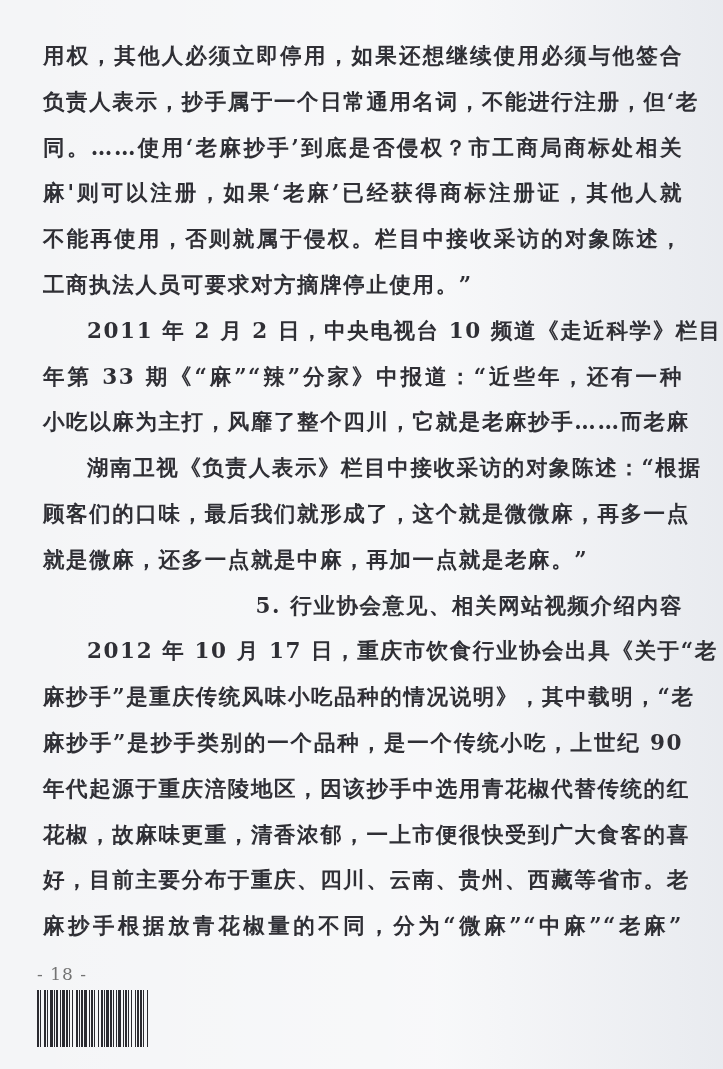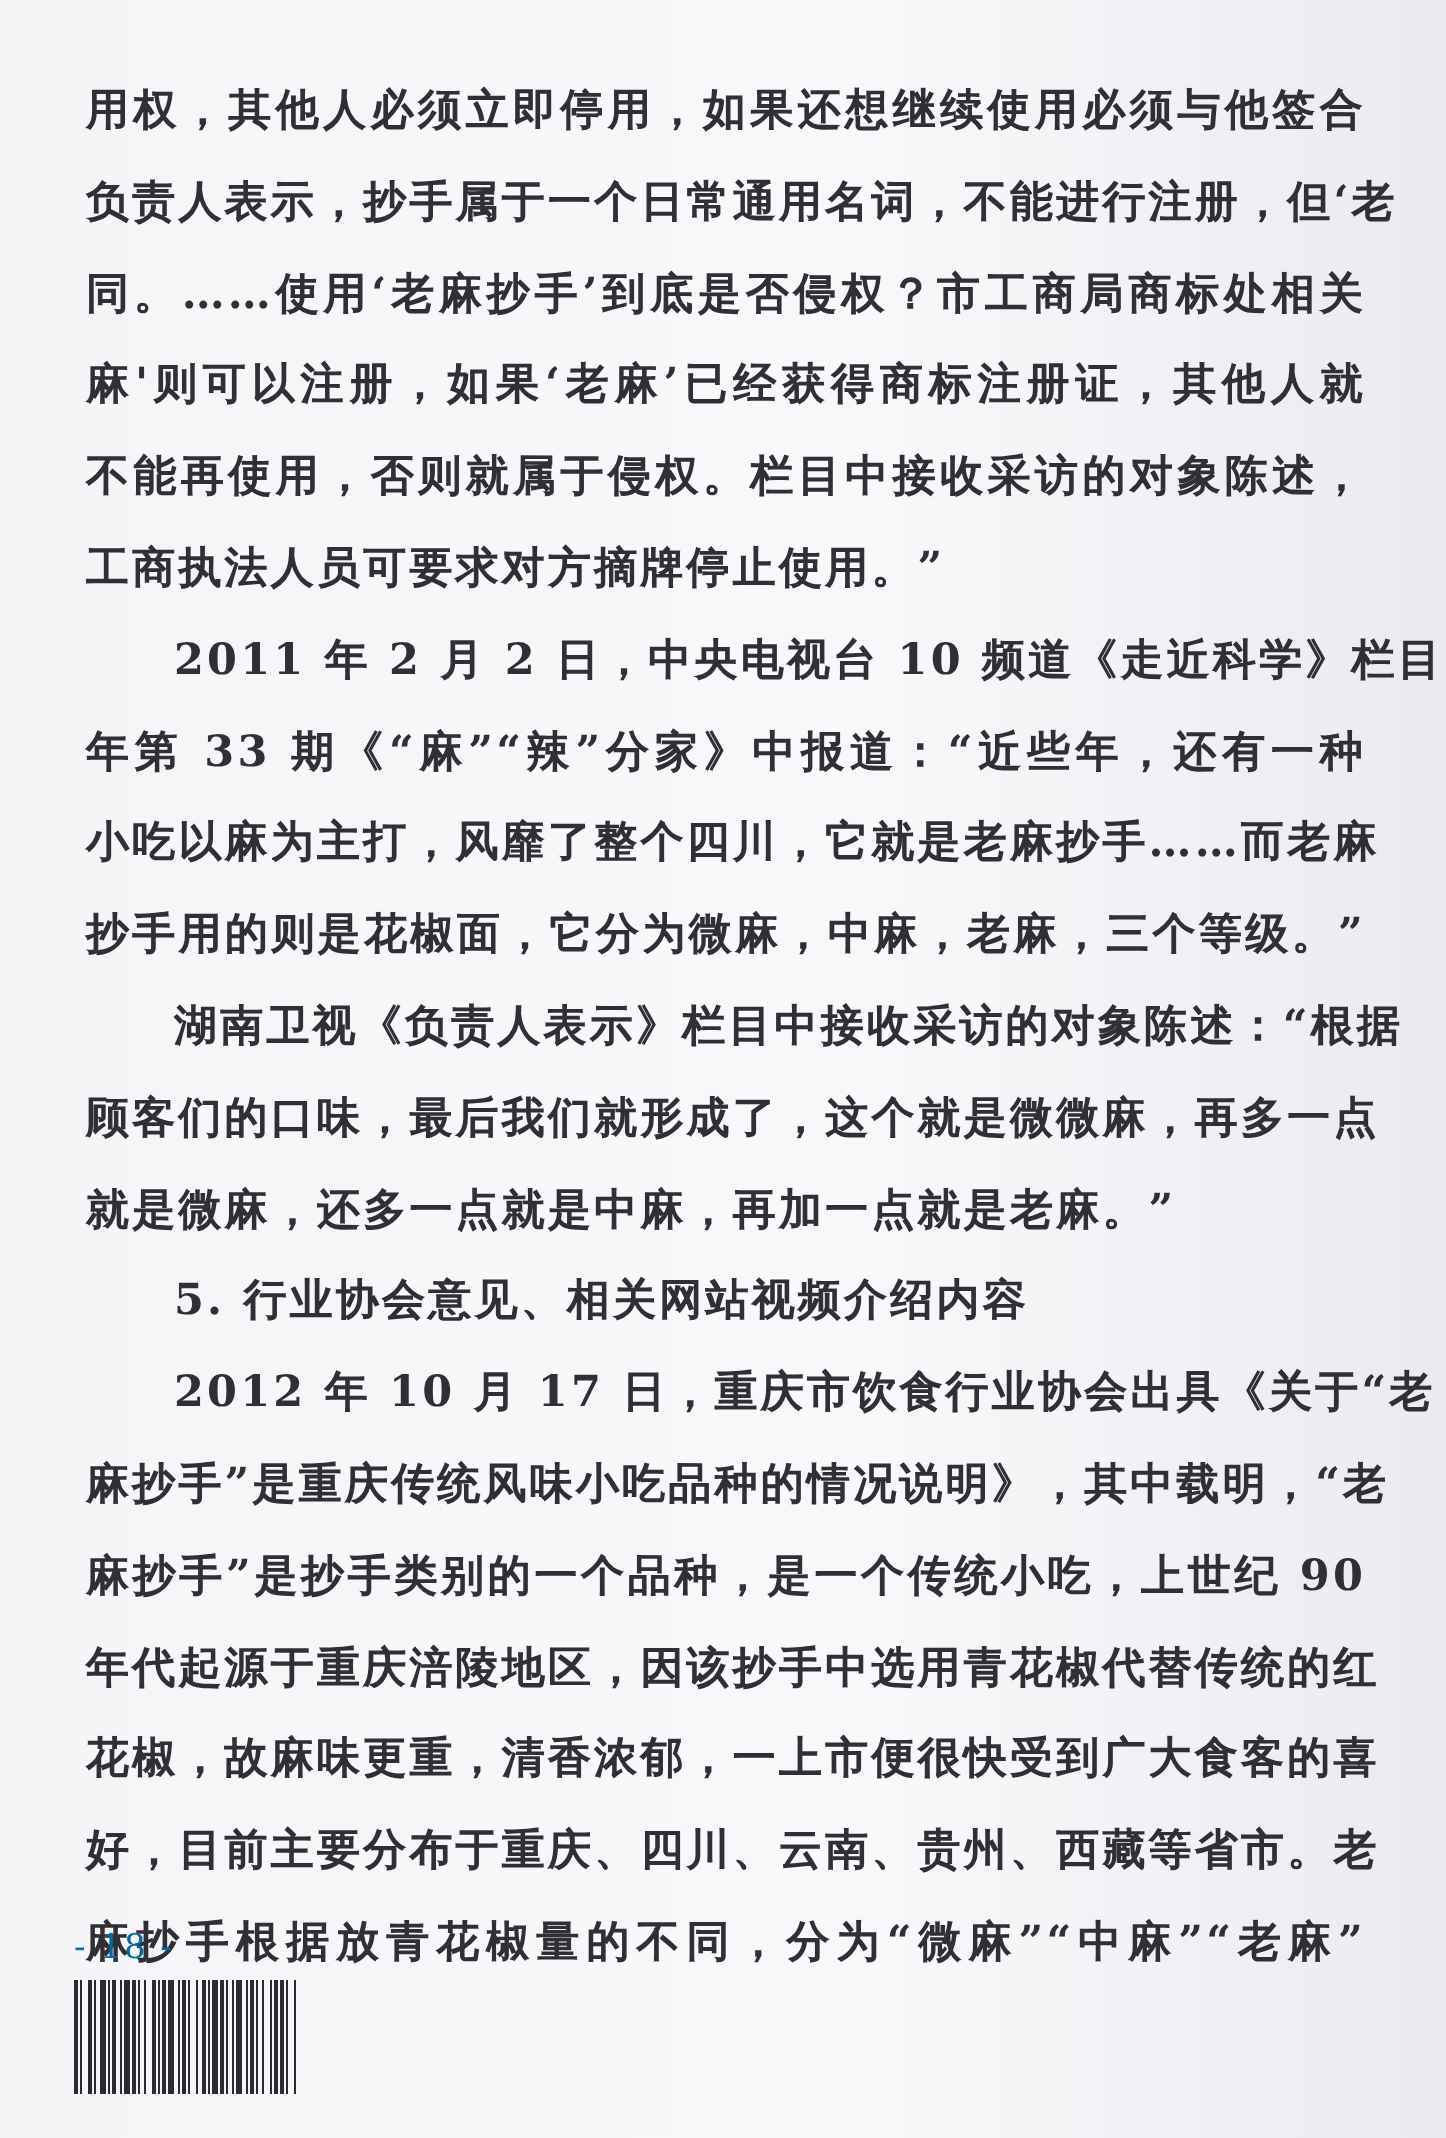--- a/index.html
+++ b/index.html
@@ -18,25 +18,25 @@
   .body-text {
     position: absolute; left: 43px; top: 33px; width: 640px; font-weight: bold;
   }
   .line {
     height: 45.8px; line-height: 45.8px;
     font-size: 21.5px;
     white-space: nowrap;
     letter-spacing: 1.6px;
     overflow: visible;
   }
-  .line.indent { padding-left: 44px; }
+  .line.indent { padding-left: 44px; text-align: right; }
   .line.justify { text-align: justify; text-align-last: justify; }
   .page-number {
     position: absolute; left: 37px; top: 964px;
-    font-size: 17px; color: #0369a1; letter-spacing: 1px;
+    font-size: 17px; color: #737373; letter-spacing: 1px;
   }
   .barcode {
     position: absolute; left: 37px; top: 990px;
     width: 173px; height: 57px;
     display: flex; align-items: stretch;
   }
   .barcode span { display: block; height: 100%; background: #2a2a30; }
 </style>
 </head>
 <body>
@@ -46,21 +46,20 @@
 <div class="body-text" id="body-text">
     <div class="line justify">用权，其他人必须立即停用，如果还想继续使用必须与他签合</div>
     <div class="line justify">负责人表示，抄手属于一个日常通用名词，不能进行注册，但‘老</div>
     <div class="line justify">同。……使用‘老麻抄手’到底是否侵权？市工商局商标处相关</div>
     <div class="line justify">麻'则可以注册，如果‘老麻’已经获得商标注册证，其他人就</div>
     <div class="line justify">不能再使用，否则就属于侵权。栏目中接收采访的对象陈述，</div>
     <div class="line">工商执法人员可要求对方摘牌停止使用。”</div>
     <div class="line indent justify">2011 年 2 月 2 日，中央电视台 10 频道《走近科学》栏目 2011</div>
     <div class="line justify">年第 33 期《“麻”“辣”分家》中报道：“近些年，还有一种</div>
     <div class="line justify">小吃以麻为主打，风靡了整个四川，它就是老麻抄手……而老麻</div>
-    <div class="line justify">抄手用的则是花椒面，它分为微麻，中麻，老麻，三个等级。”</div>
     <div class="line indent justify">湖南卫视《负责人表示》栏目中接收采访的对象陈述：“根据</div>
     <div class="line justify">顾客们的口味，最后我们就形成了，这个就是微微麻，再多一点</div>
     <div class="line">就是微麻，还多一点就是中麻，再加一点就是老麻。”</div>
     <div class="line indent">5. 行业协会意见、相关网站视频介绍内容</div>
     <div class="line indent justify">2012 年 10 月 17 日，重庆市饮食行业协会出具《关于“老</div>
     <div class="line justify">麻抄手”是重庆传统风味小吃品种的情况说明》，其中载明，“老</div>
     <div class="line justify">麻抄手”是抄手类别的一个品种，是一个传统小吃，上世纪 90</div>
     <div class="line justify">年代起源于重庆涪陵地区，因该抄手中选用青花椒代替传统的红</div>
     <div class="line justify">花椒，故麻味更重，清香浓郁，一上市便很快受到广大食客的喜</div>
     <div class="line justify">好，目前主要分布于重庆、四川、云南、贵州、西藏等省市。老</div>

